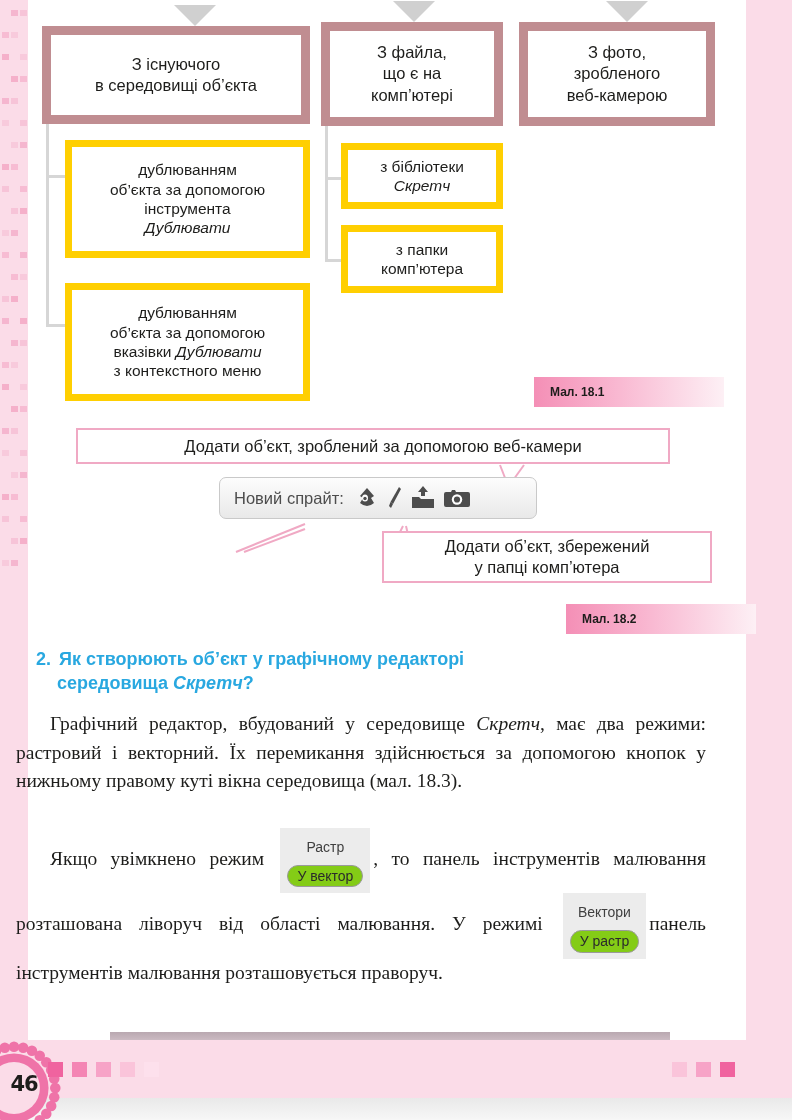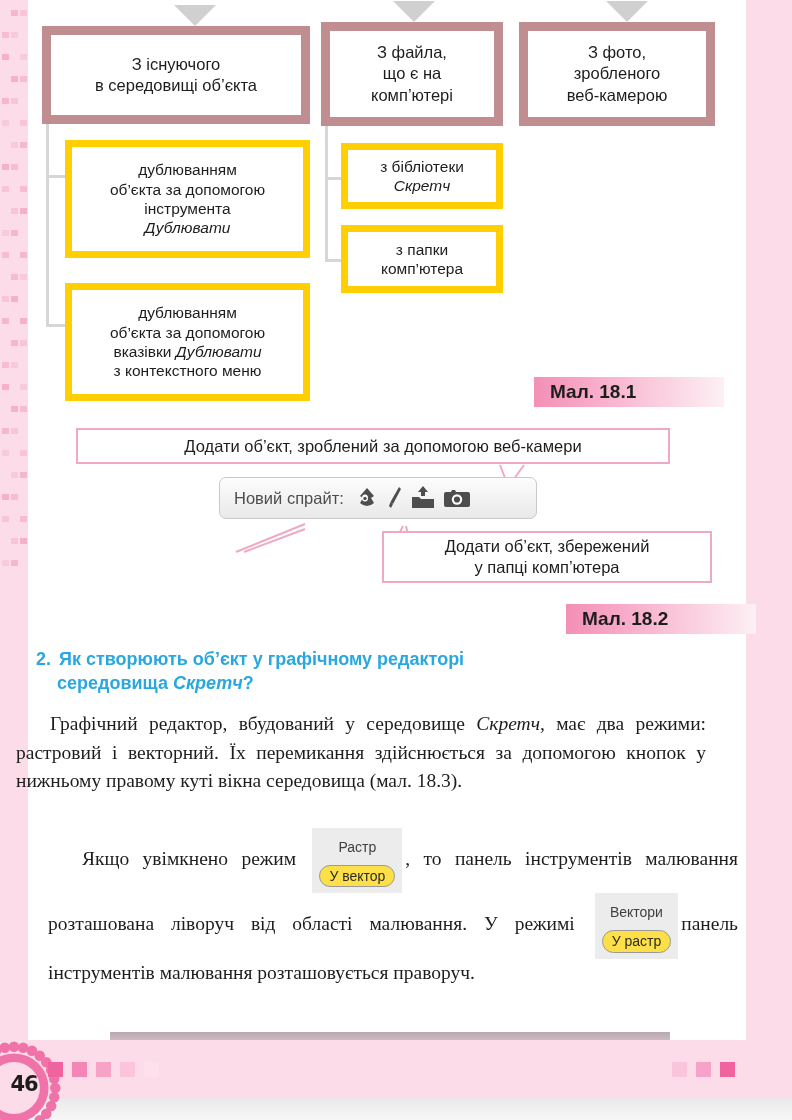--- a/index.html
+++ b/index.html
@@ -96,21 +96,21 @@
   .box-yellow i, .box-rose i { font-style: italic; }
 
   .conn { position: absolute; background: #d6d6d6; }
   .conn.v { width: 3px; }
   .conn.h { height: 3px; }
 
   
   .fig-label {
     position: absolute; height: 30px; line-height: 30px;
     background: linear-gradient(90deg, #f48fb6 0%, #f9b9d2 45%, #fdf0f5 100%);
-    color: #1d1d1b; font-weight: bold; font-size: 19px;
+    color: #1d1d1b; font-weight: bold; font-size: 12px;
     padding-left: 16px; box-sizing: border-box;
     font-family: "Liberation Sans", sans-serif;
   }
 
   
   .callout {
     position: absolute;
     background: #ffffff;
     border: 2px solid #f0a9c4;
     box-sizing: border-box;
@@ -152,21 +152,21 @@
   .body-text i { font-style: italic; }
 
   .mode-widget {
     display: inline-block; vertical-align: middle;
     background: #ececec; padding: 3px 7px 5px 7px; text-align: center;
     font-family: "Liberation Sans", sans-serif;
     margin: 0 3px;
   }
   .mode-widget .top { font-size: 14px; color: #3f3f3f; line-height: 1.25; }
   .mode-widget .btn {
-    border: 1px solid #9a9a9a; border-radius: 13px; background: #fde047;
+    border: 1px solid #9a9a9a; border-radius: 13px; background: #84cc16;
     font-size: 14px; color: #2b2b2b; padding: 2px 9px; margin-top: 2px;
     display: inline-block; line-height: 1.2;
   }
 </style>
 </head>
 <body>
 
 <div id="page">
 
   <div class="page-body"></div>
@@ -362,21 +362,21 @@
 
   <div class="section-head">
     <span class="num">2.</span><span>Як створюють об’єкт у графічному редакторі</span><br>
     <span style="margin-left:21px;">середовища </span><i>Скретч</i><span>?</span>
   </div>
 
   <div class="body-text" style="top:710px;">
     <span style="margin-left:34px;">Графічний редактор, вбудований у середовище </span><i>Скретч</i><span>, має два режими: растровий і векторний. Їх перемикання здійснюється за допомогою кнопок у нижньому правому куті вікна середовища (мал. 18.3).</span>
   </div>
 
-  <div class="body-text" style="top:828px;margin-left:32px;">
+  <div class="body-text" style="top:828px;">
     <span style="margin-left:34px;">Якщо увімкнено режим</span>
 
     <span class="mode-widget">
       <span class="top">Растр</span><br>
       <span class="btn">У вектор</span>
     </span><span>, то панель інструментів малювання розташована ліворуч від області малювання. У режимі</span>
 
     <span class="mode-widget">
       <span class="top">Вектори</span><br>
       <span class="btn">У растр</span>

